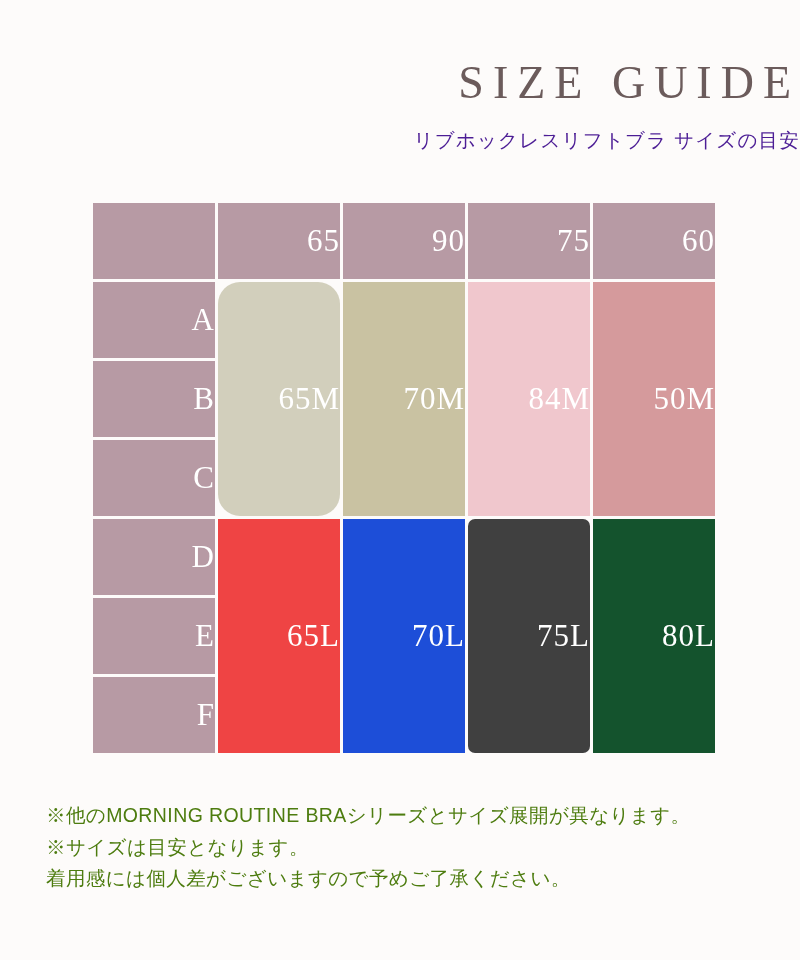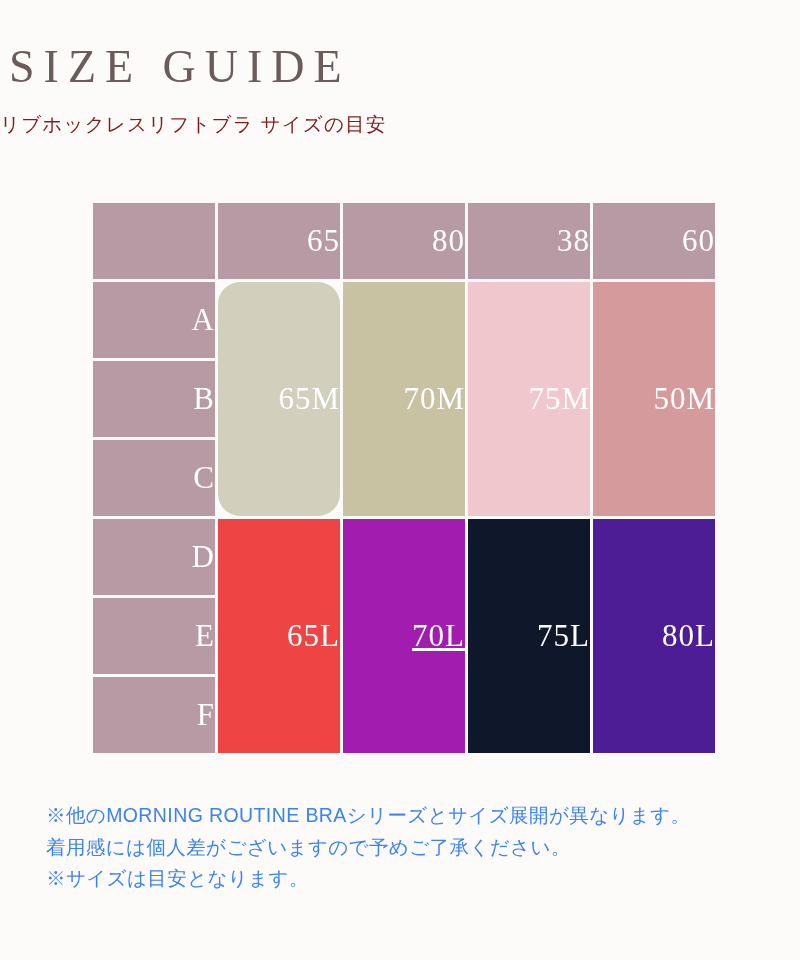--- a/index.html
+++ b/index.html
@@ -17,39 +17,39 @@
 
   .page {
     position: relative;
     width: 800px;
     height: 960px;
     box-sizing: border-box;
   }
 
   
   .header {
-    text-align: left;
-    padding-top: 42px;
+    text-align: right;
+    padding-top: 58px;
   }
   .title {
     font-family: "Liberation Serif", serif;
     font-size: 46px;
     letter-spacing: 9px;
     color: #6b5b5b;
     font-weight: 400;
     line-height: 1.1;
     margin: 0;
     padding-left: 9px;
   }
   .subtitle {
     margin: 18px 0 0 0;
     font-family: "Liberation Sans", sans-serif;
     font-size: 19.5px;
     letter-spacing: 1.2px;
-    color: #7f1d1d;
+    color: #4c1d95;
     font-weight: 400;
   }
 
   
   .table-wrap {
     position: absolute;
     left: 90px;
     top: 200px;
     width: 620px;
     height: 548px;
@@ -91,32 +91,32 @@
     font-size: 32px;
     letter-spacing: 1.5px;
   }
 
   
   .c-65m { background: #d2cfbc; border-radius: 22px; }
   .c-70m { background: #c9c2a2; }
   .c-75m { background: #f0c7cd; }
   .c-80m { background: #d59a9c; }
   .c-65l { background: #ef4444; }
-  .c-70l { background: #a21caf; text-decoration: underline; }
-  .c-75l { background: #0f172a; }
-  .c-80l { background: #4c1d95; }
+  .c-70l { background: #1d4ed8; }
+  .c-75l { background: #404040; border-radius: 7px; }
+  .c-80l { background: #14532d; }
 
   
   .notes {
     position: absolute;
     left: 46px;
     top: 800px;
     width: 720px;
     font-family: "Liberation Sans", sans-serif;
-    color: #3b82f6;
+    color: #4d7c0f;
   }
   .note-line {
     font-size: 19.5px;
     line-height: 1.62;
     letter-spacing: 0.4px;
     white-space: nowrap;
   }
 </style>
 </head>
 <body>
@@ -127,30 +127,30 @@
     <h1 class="title">SIZE GUIDE</h1>
     <p class="subtitle">リブホックレスリフトブラ サイズの目安</p>
   </div>
 
   <div class="table-wrap">
     <table class="size-table">
       <tbody>
         <tr>
           <td class="corner-cell"></td>
           <td class="col-head">65</td>
-          <td class="col-head">80</td>
-          <td class="col-head">38</td>
+          <td class="col-head">90</td>
+          <td class="col-head">75</td>
           <td class="col-head">60</td>
         </tr>
 
         <tr>
           <td class="row-head">A</td>
           <td class="merged c-65m" rowspan="3">65M</td>
           <td class="merged c-70m" rowspan="3">70M</td>
-          <td class="merged c-75m" rowspan="3">75M</td>
+          <td class="merged c-75m" rowspan="3">84M</td>
           <td class="merged c-80m" rowspan="3">50M</td>
         </tr>
         <tr>
           <td class="row-head">B</td>
         </tr>
         <tr>
           <td class="row-head">C</td>
         </tr>
 
         <tr>
@@ -165,17 +165,17 @@
         </tr>
         <tr>
           <td class="row-head">F</td>
         </tr>
       </tbody>
     </table>
   </div>
 
   <div class="notes">
     <div class="note-line">※他のMORNING ROUTINE BRAシリーズとサイズ展開が異なります。</div>
+    <div class="note-line">※サイズは目安となります。</div>
     <div class="note-line">着用感には個人差がございますので予めご了承ください。</div>
-    <div class="note-line">※サイズは目安となります。</div>
   </div>
 
 </div>
 
 </body></html>

